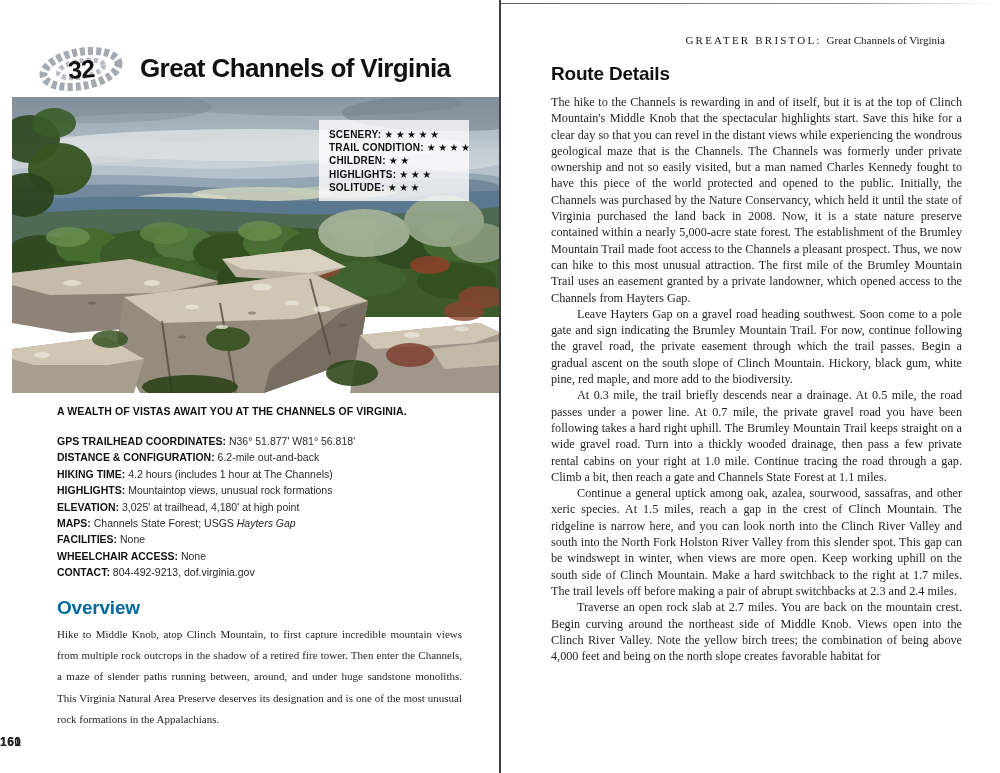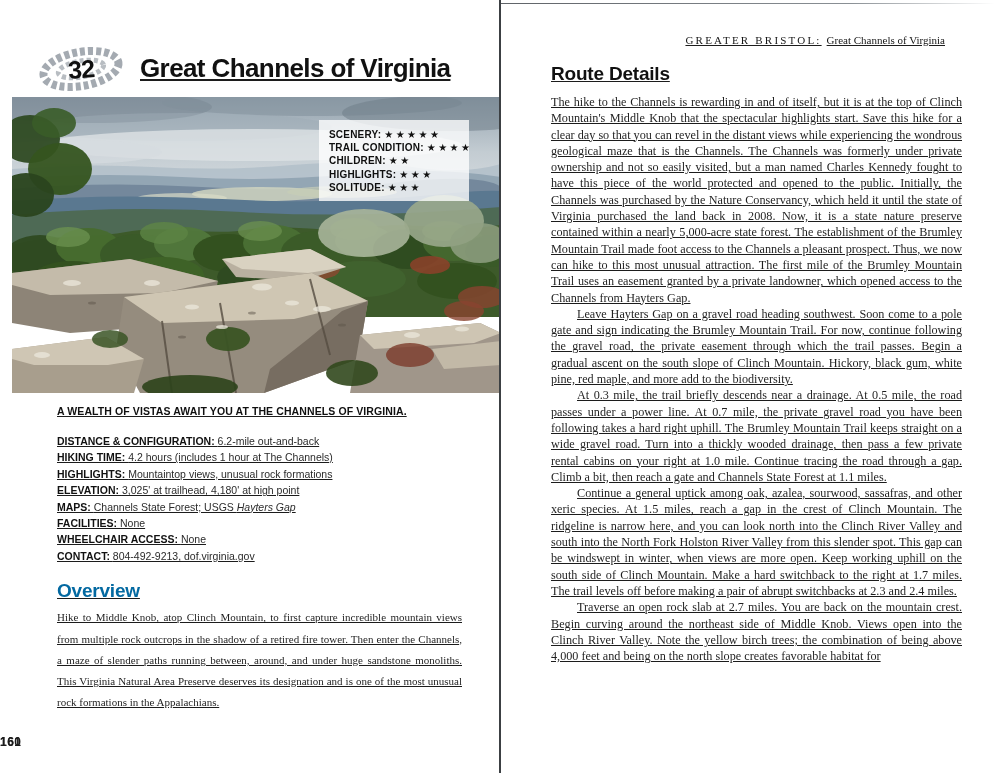--- a/index.html
+++ b/index.html
@@ -7,21 +7,21 @@
     --body-text:#1f1f1f;
     --divider:#3c4043;
     --hairline:#5f6368;
     --ratings-box-bg:rgba(255,255,255,0.78);
     --star:#111111;
   }
   *{margin:0;padding:0;box-sizing:border-box;}
   html,body{background:#ffffff;}
   .spread{position:relative;width:1000px;height:773px;background:#ffffff;overflow:hidden;
           font-family:"Liberation Sans",sans-serif;color:var(--ink);}
-  .page{position:absolute;top:0;height:773px;width:500px;text-decoration:underline;}
+  .page{position:absolute;top:0;height:773px;width:500px;}
   .page-left{left:0;}
   .page-right{left:500px;padding:34px 38px 0 51px;}
   .gutter{position:absolute;left:499px;top:0;width:1.5px;height:773px;background:var(--divider);}
   .page-right .top-hairline{position:absolute;top:3px;left:0;width:100%;height:1px;
       background:linear-gradient(to right,var(--hairline) 0%,#8a9095 70%,rgba(138,144,149,0) 99%);}
 
   
   .hike-header{display:flex;align-items:center;margin:40px 0 0 36px;height:57px;}
   .hike-badge{position:relative;width:90px;height:48px;flex:0 0 auto;}
   .hike-badge .num{position:absolute;left:0;top:0;width:90px;height:48px;display:flex;
@@ -197,20 +197,21 @@
           <div class="rating-row"><span class="rating-label">TRAIL CONDITION:</span><span class="rating-stars">★★★★</span></div>
           <div class="rating-row"><span class="rating-label">CHILDREN:</span><span class="rating-stars">★★</span></div>
           <div class="rating-row"><span class="rating-label">HIGHLIGHTS:</span><span class="rating-stars">★★★</span></div>
           <div class="rating-row"><span class="rating-label">SOLITUDE:</span><span class="rating-stars">★★★</span></div>
         </div>
     </div>
 
     <p class="photo-caption">A WEALTH OF VISTAS AWAIT YOU AT THE CHANNELS OF VIRGINIA.</p>
 
     <div class="trail-info">
+        <div class="info-row"><span class="info-label">GPS TRAILHEAD COORDINATES: </span><span class="info-value">N36° 51.877'  W81° 56.818'</span></div>
         <div class="info-row"><span class="info-label">DISTANCE &amp; CONFIGURATION: </span><span class="info-value">6.2-mile out-and-back</span></div>
         <div class="info-row"><span class="info-label">HIKING TIME: </span><span class="info-value">4.2 hours (includes 1 hour at The Channels)</span></div>
         <div class="info-row"><span class="info-label">HIGHLIGHTS: </span><span class="info-value">Mountaintop views, unusual rock formations</span></div>
         <div class="info-row"><span class="info-label">ELEVATION: </span><span class="info-value">3,025' at trailhead, 4,180' at high point</span></div>
         <div class="info-row"><span class="info-label">MAPS: </span><span class="info-value">Channels State Forest; USGS </span><i class="info-value-italic">Hayters Gap</i></div>
         <div class="info-row"><span class="info-label">FACILITIES: </span><span class="info-value">None</span></div>
         <div class="info-row"><span class="info-label">WHEELCHAIR ACCESS: </span><span class="info-value">None</span></div>
         <div class="info-row"><span class="info-label">CONTACT: </span><span class="info-value">804-492-9213, dof.virginia.gov</span></div>
       </div>
 

